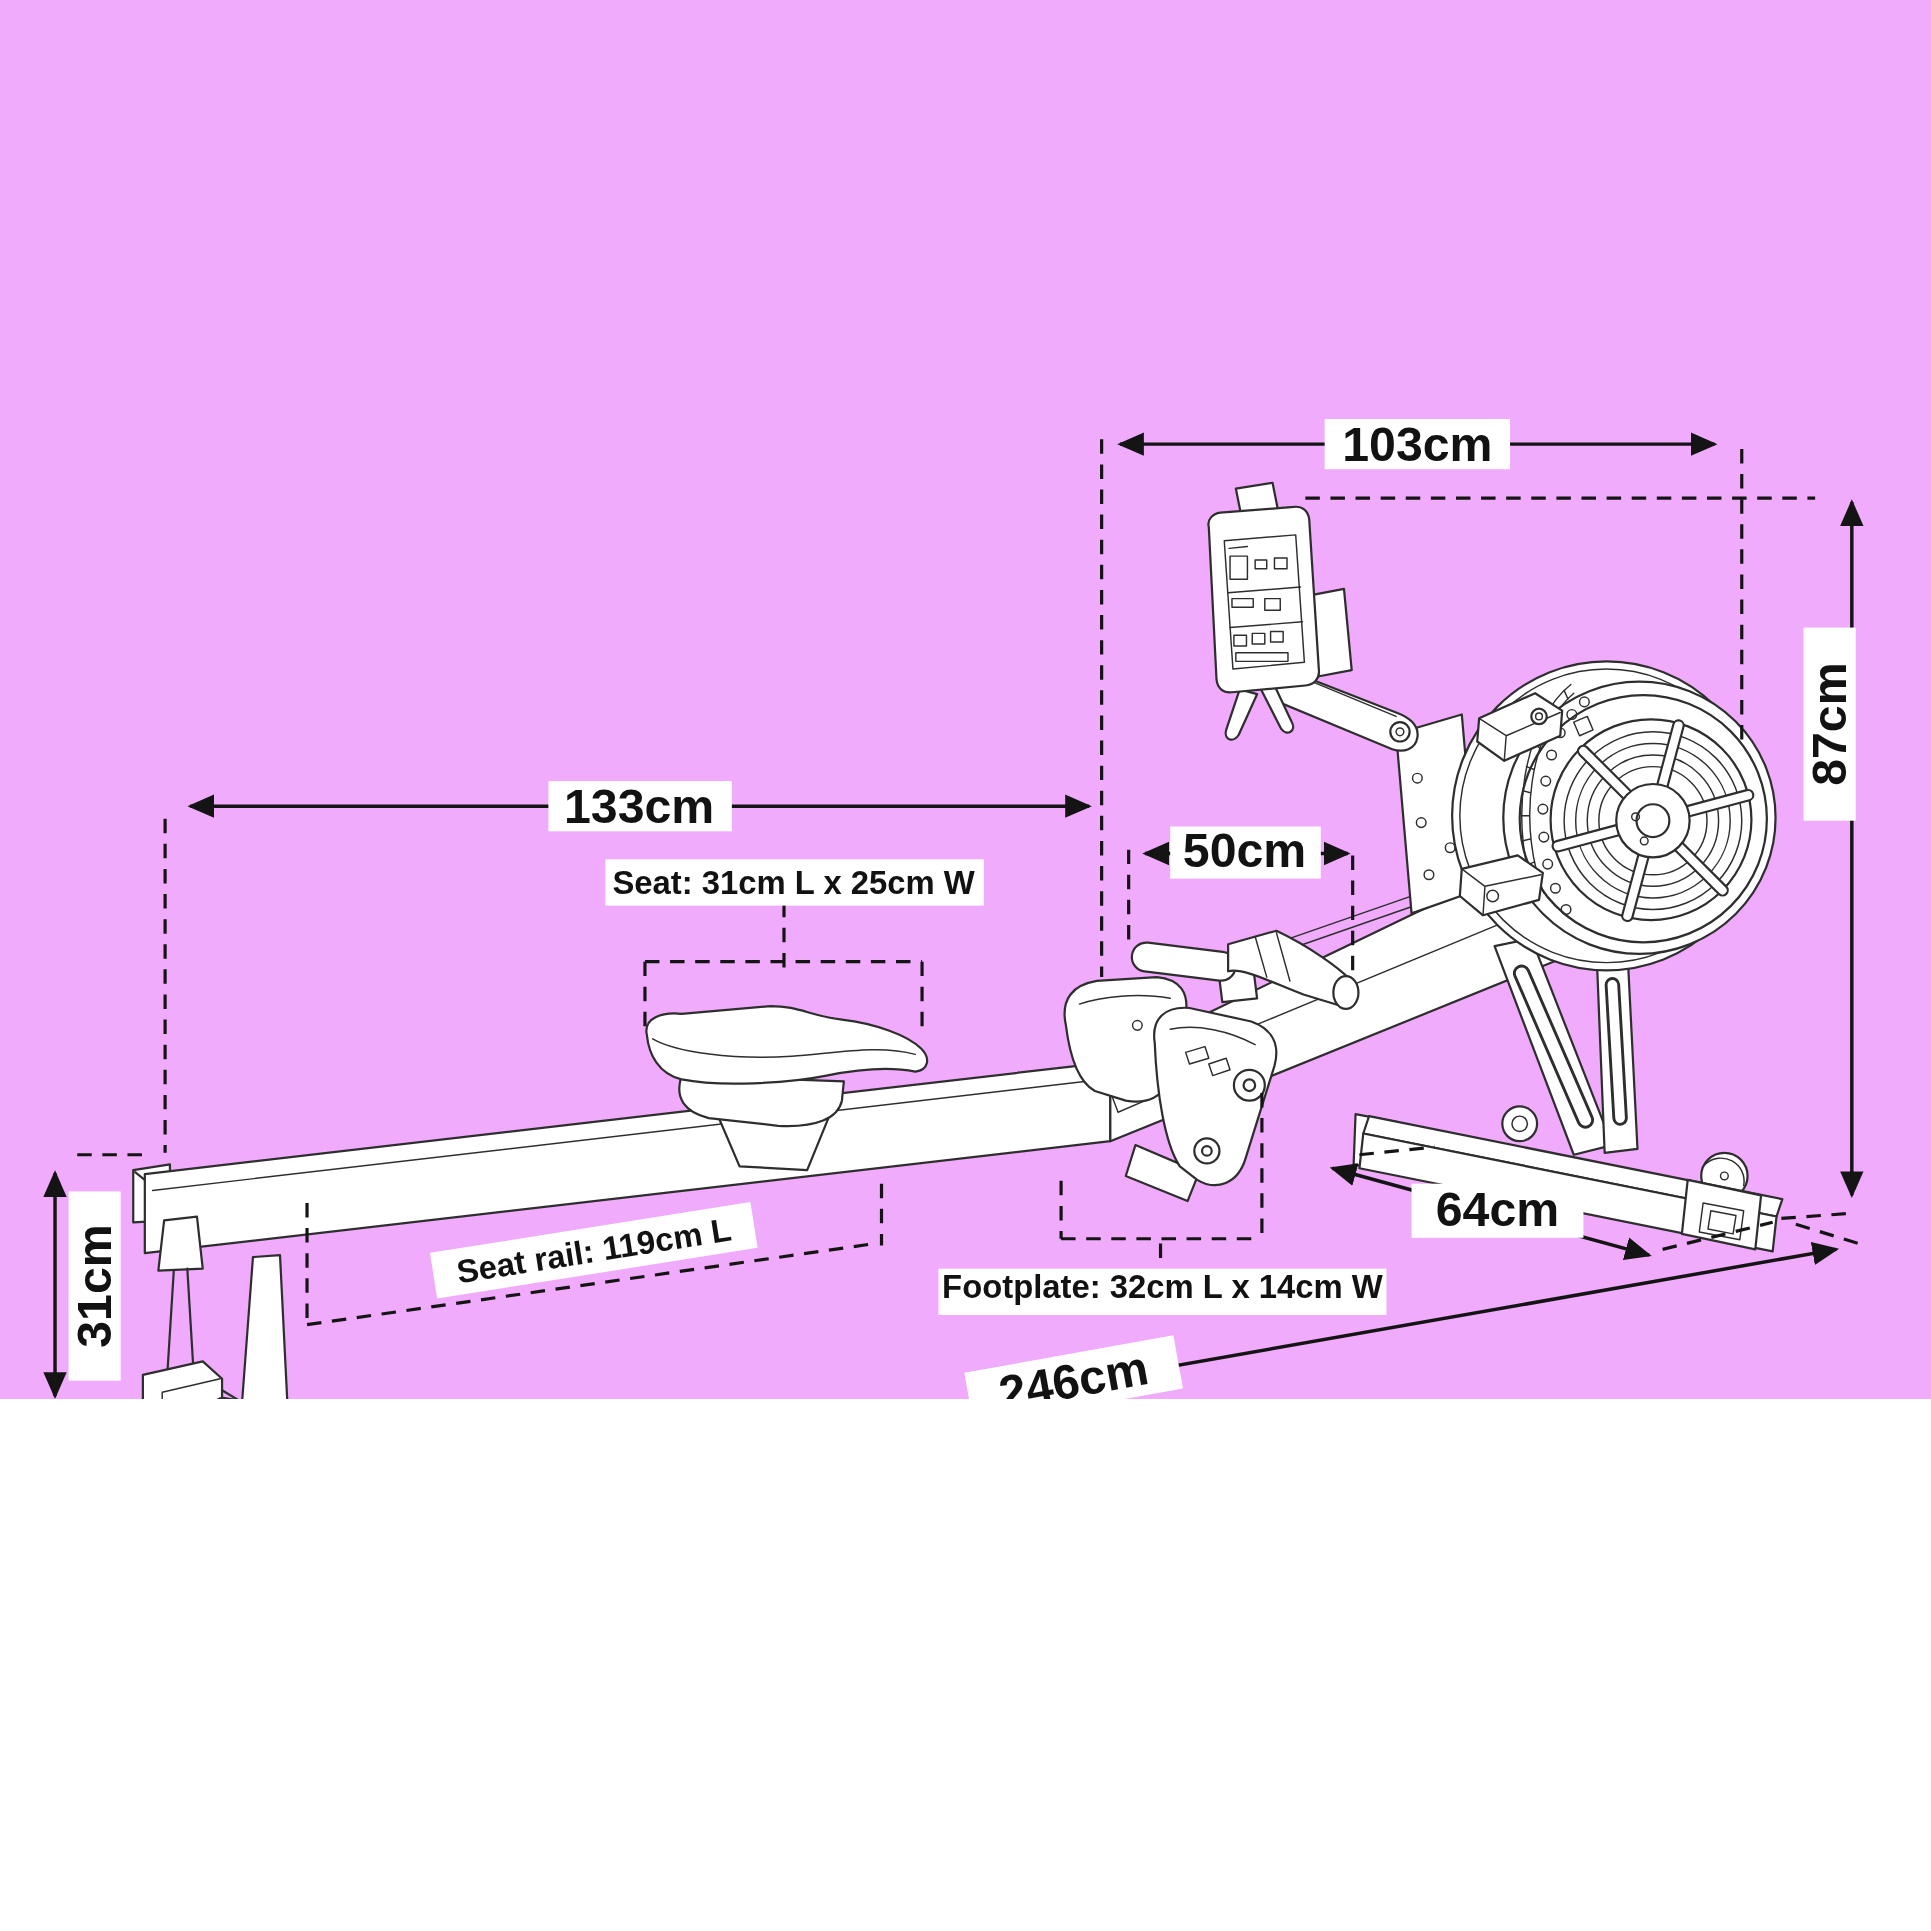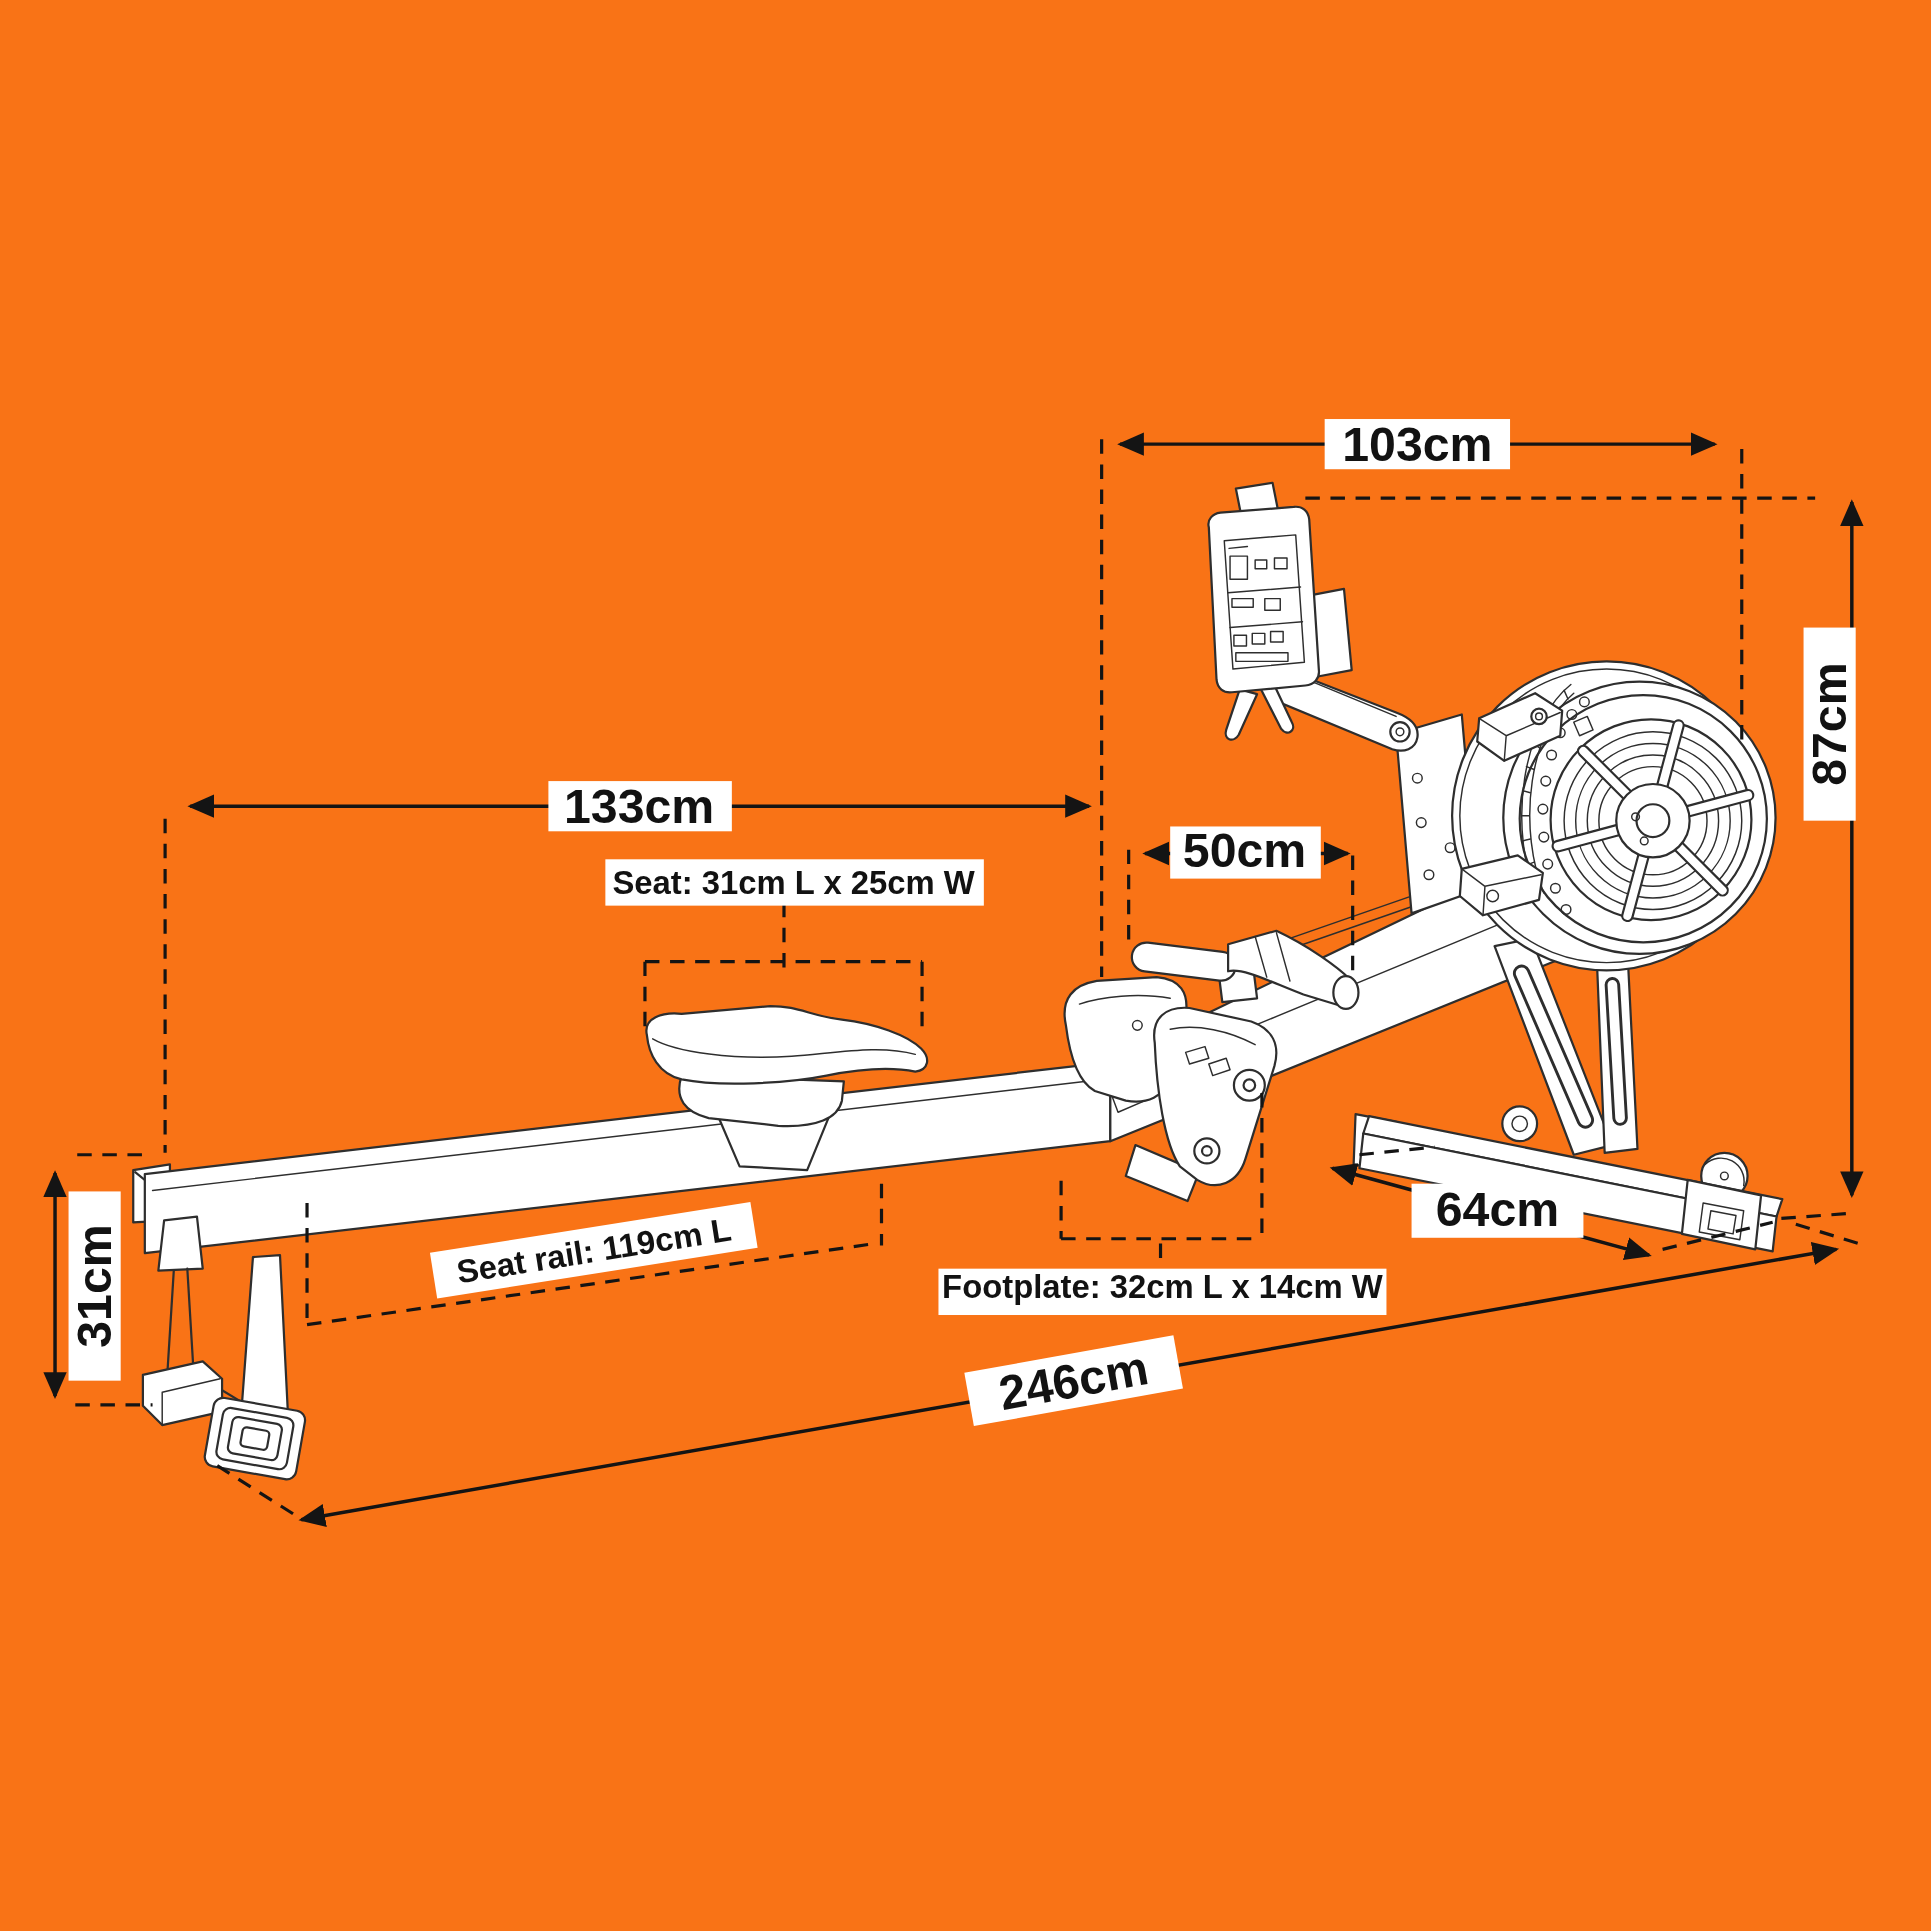--- a/index.html
+++ b/index.html
@@ -1,16 +1,16 @@
 <!DOCTYPE html>
 <html><head>
 <meta charset="utf-8">
 <style>
   html,body{margin:0;padding:0;background:#fff}
-  .stage{position:relative;width:1931px;height:1931px;background:#f97316;font-family:"Liberation Sans",sans-serif}
+  .stage{position:relative;width:1931px;height:1399px;background:#f0abfc;font-family:"Liberation Sans",sans-serif}
   svg{display:block;width:1931px;height:1931px}
   .mk{stroke:#2e2e2e;stroke-width:2.3;fill:none;stroke-linecap:round;stroke-linejoin:round}
   .w{fill:#fff}
   .t{stroke-width:1.5}
   .dash{stroke:#141414;stroke-width:3.3;stroke-dasharray:15 11;fill:none;stroke-linecap:butt}
   .dim{stroke:#141414;stroke-width:3.6;fill:none}
   .bg{fill:#fff;stroke:none}
   text.d{font-family:"Liberation Sans",sans-serif;font-weight:700;font-size:50px;fill:#121212;text-anchor:middle}
   text.s{font-family:"Liberation Sans",sans-serif;font-weight:700;font-size:34px;fill:#121212;text-anchor:middle}
 </style>

